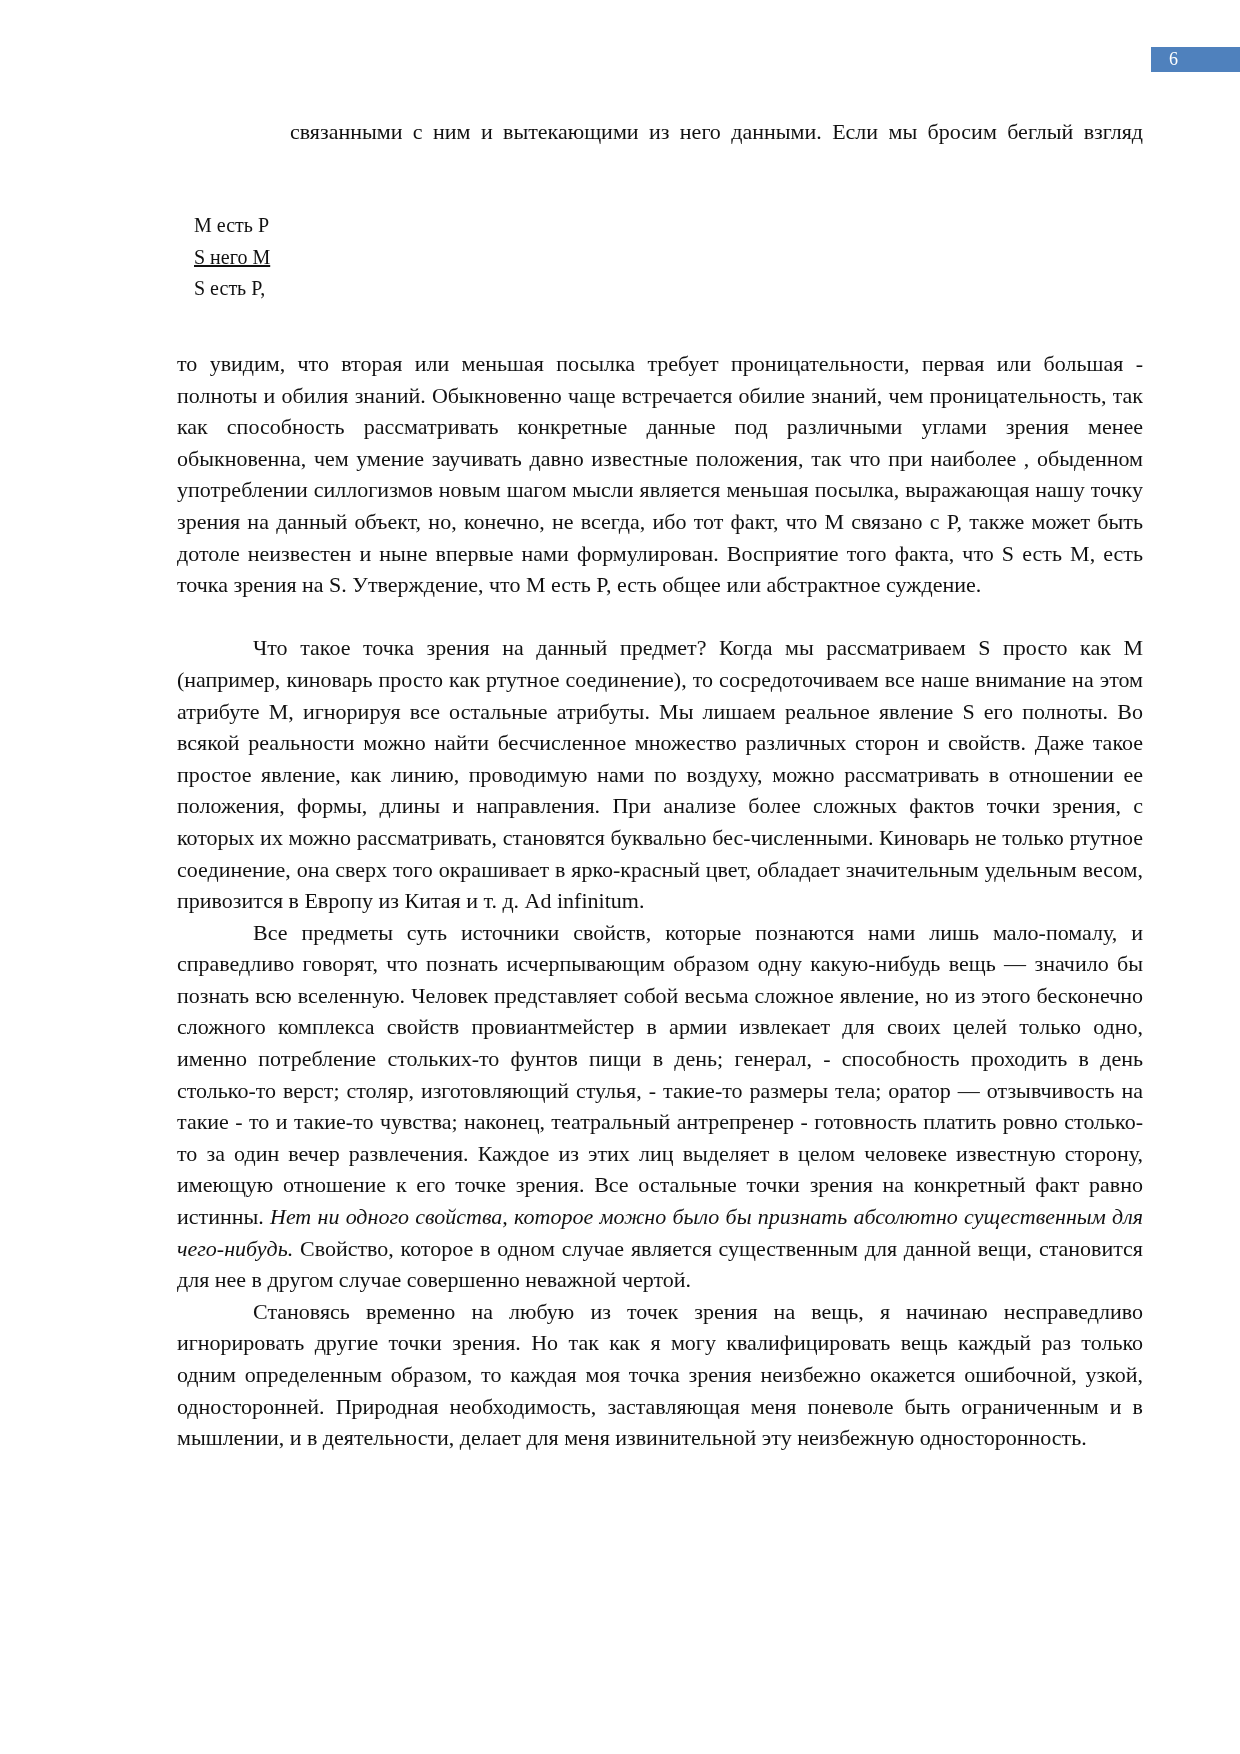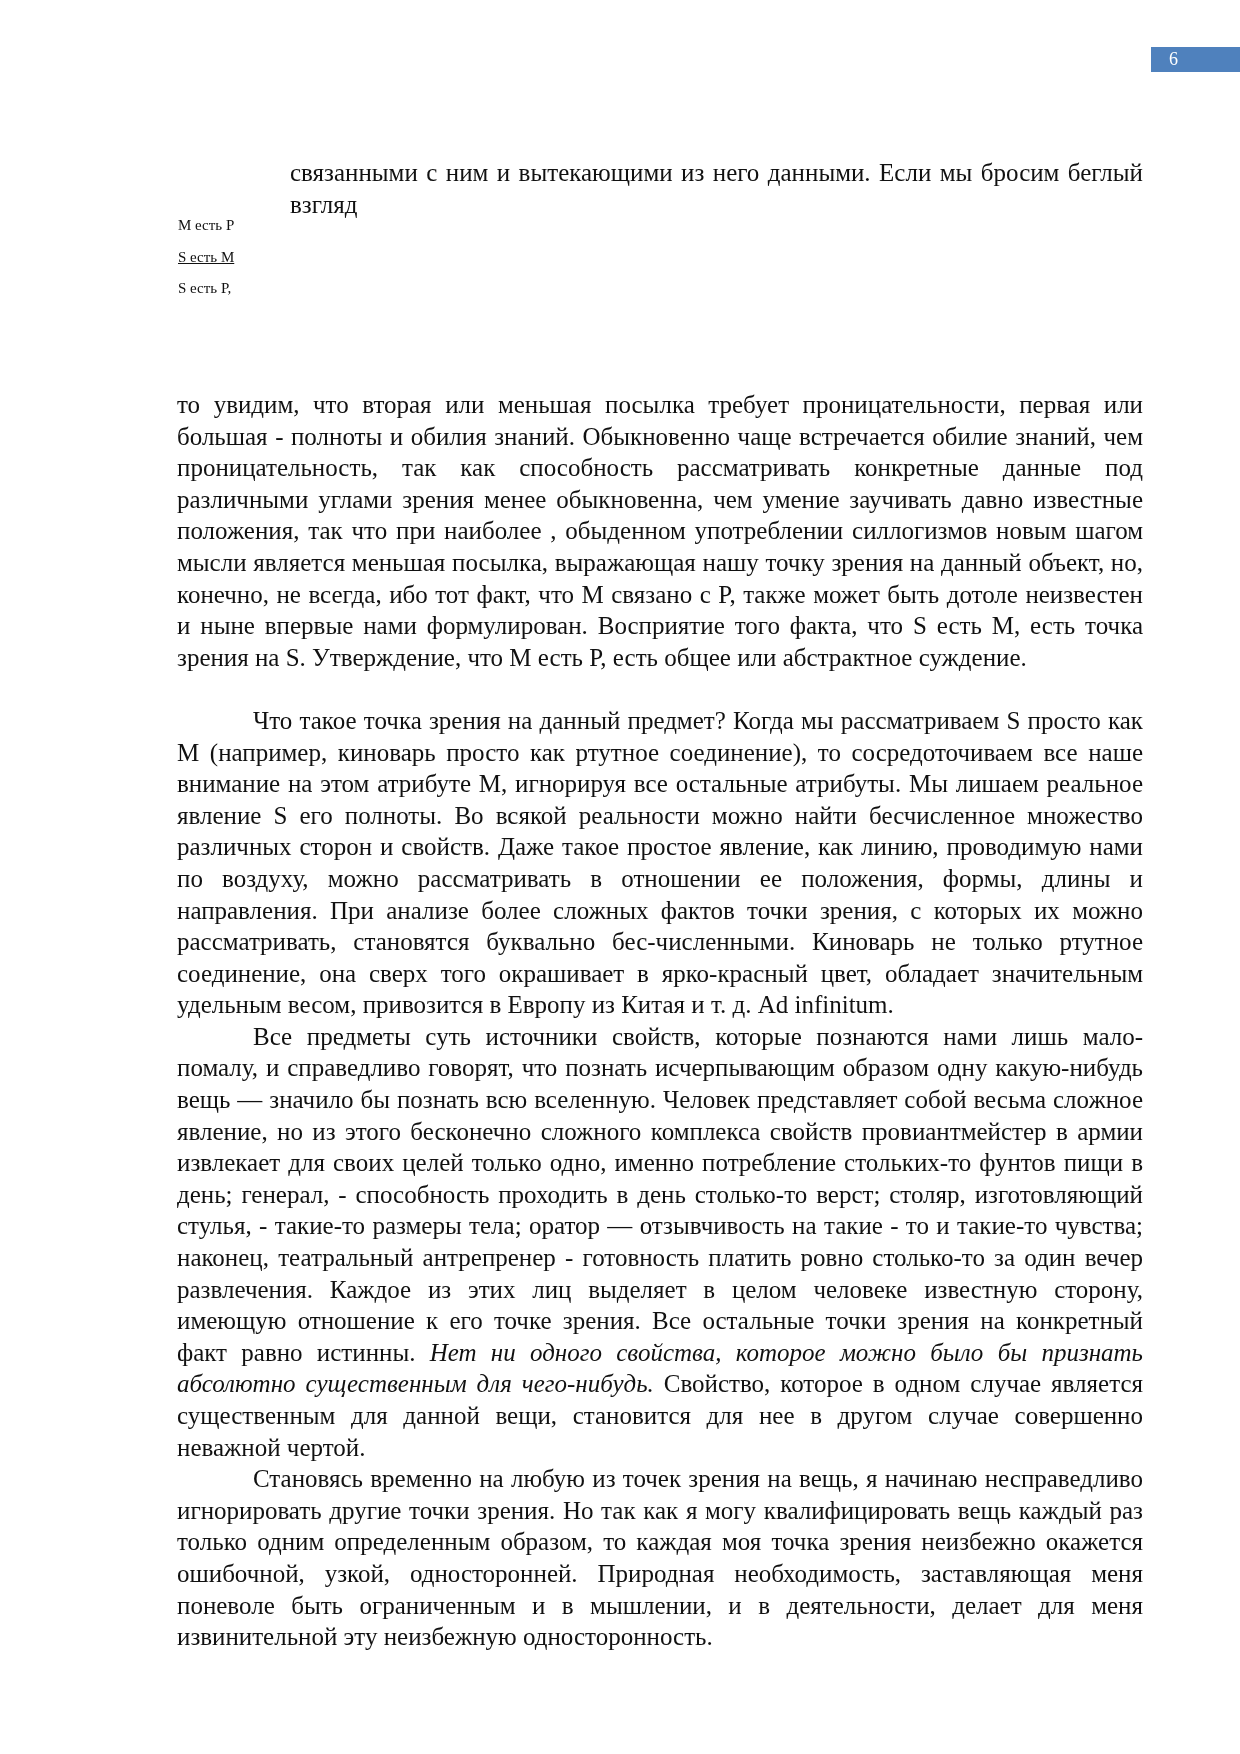--- a/index.html
+++ b/index.html
@@ -1,46 +1,46 @@
 <!DOCTYPE html>
 <html><head>
   <meta charset="utf-8">
   <style>
     html, body { margin: 0; padding: 0; background: #ffffff; }
     body { width: 1240px; height: 1754px; position: relative; overflow: hidden;
       font-family: "Liberation Serif", "DejaVu Serif", serif; color: #111; }
     .page-badge { position: absolute; left: 1151px; top: 47px; width: 89px; height: 25px;
       background: #4f81bd; color: #fff; font-size: 18px; line-height: 25px; }
     .page-badge span { position: absolute; left: 18px; top: 0; }
-    .text { position: absolute; left: 177px; width: 966px; font-size: 25px; line-height: 31.6px;
-      text-align: justify; margin-top: 41px; }
+    .text { position: absolute; left: 177px; width: 966px; font-size: 22px; line-height: 31.6px;
+      text-align: justify; }
     .text p { margin: 0; }
     .indent { text-indent: 76px; }
     .intro { left: 290px; width: 853px; top: 116px; }
-    .syllogism { position: absolute; left: 178px; top: 210px; font-size: 15px; line-height: 31.6px; }
+    .syllogism { position: absolute; left: 194px; top: 210px; font-size: 20px; line-height: 31.6px; }
     .syllogism div { white-space: nowrap; }
     .u { text-decoration: underline; }
     .b { font-weight: normal; }
     .i { font-style: italic; }
     .gap { height: 31.6px; }
   </style>
 </head>
 <body>
 
 <div class="page-badge">
   <span>6</span>
 </div>
 
 <div class="text intro">
   <p style="text-align: justify; text-align-last: justify;">связанными с ним и вытекающими из него данными. Если мы бросим беглый взгляд</p>
 </div>
 
 <div class="syllogism">
   <div>M есть P</div>
-  <div class="u">S есть M</div>
+  <div class="u">S него M</div>
   <div>S есть P,</div>
 </div>
 
 <div class="text" style="top: 348px;">
   <p>то увидим, что вторая или меньшая посылка требует проницательности, первая или большая - полноты и обилия знаний. Обыкновенно чаще встречается обилие знаний, чем проницательность, так как способность рассматривать конкретные данные под различными углами зрения менее обыкновенна, чем умение заучивать давно известные положения, так что при наиболее , обыденном употреблении силлогизмов новым шагом мысли является меньшая посылка, выражающая нашу точку зрения на данный объект, но, конечно, не всегда, ибо тот факт, что M связано с P, также может быть дотоле неизвестен и ныне впервые нами формулирован. Восприятие того факта, что S есть M, есть точка зрения на S. Утверждение, что M есть P, есть общее или абстрактное суждение.</p>
   <div class="gap"></div>
   <p class="indent"><span class="b">Что такое точка зрения на данный предмет?</span><span> Когда мы рассматриваем S просто как M (например, киноварь просто как ртутное соединение), то сосредоточиваем все наше внимание на этом атрибуте M, игнорируя все остальные атрибуты. Мы лишаем реальное явление S его полноты. Во всякой реальности можно найти бесчисленное множество различных сторон и свойств.  Даже такое простое явление, как линию, проводимую нами по воздуху, можно рассматривать в отношении ее положения, формы, длины и направления. При анализе более сложных фактов точки зрения, с которых их можно рассматривать, становятся буквально бес-численными. Киноварь не только ртутное соединение, она сверх того окрашивает в ярко-красный цвет, обладает значительным удельным весом, привозится в Европу из Китая и т. д. Ad infinitum.</span></p>
   <p class="indent"><span>Все предметы суть источники свойств, которые познаются нами лишь мало-помалу, и справедливо говорят, что познать исчерпывающим образом одну какую-нибудь вещь — значило бы познать  всю вселенную. Человек представляет собой весьма сложное явление, но из этого бесконечно сложного комплекса свойств провиантмейстер в армии извлекает для своих целей только одно, именно потребление стольких-то фунтов пищи в день; генерал, - способность проходить в день столько-то верст; столяр, изготовляющий стулья, - такие-то размеры тела; оратор — отзывчивость на такие -  то и такие-то чувства; наконец, театральный антрепренер - готовность платить ровно столько-то за один вечер развлечения. Каждое из этих лиц выделяет в целом человеке известную сторону, имеющую отношение к его точке зрения.  Все остальные точки зрения на конкретный факт равно истинны.  </span><span class="i">Нет ни одного свойства, которое можно было бы признать абсолютно существенным для чего-нибудь.</span><span> Свойство, которое в одном случае является существенным для данной вещи, становится для нее в другом случае совершенно неважной чертой.</span></p>
   <p class="indent">Становясь временно на любую из точек зрения на вещь, я начинаю несправедливо игнорировать другие точки зрения. Но так как я могу квалифицировать вещь каждый раз только одним определенным образом, то каждая моя точка зрения неизбежно окажется ошибочной, узкой, односторонней. Природная необходимость, заставляющая меня поневоле быть ограниченным и в мышлении, и в деятельности, делает для меня извинительной эту неизбежную односторонность.</p>
 </div>

